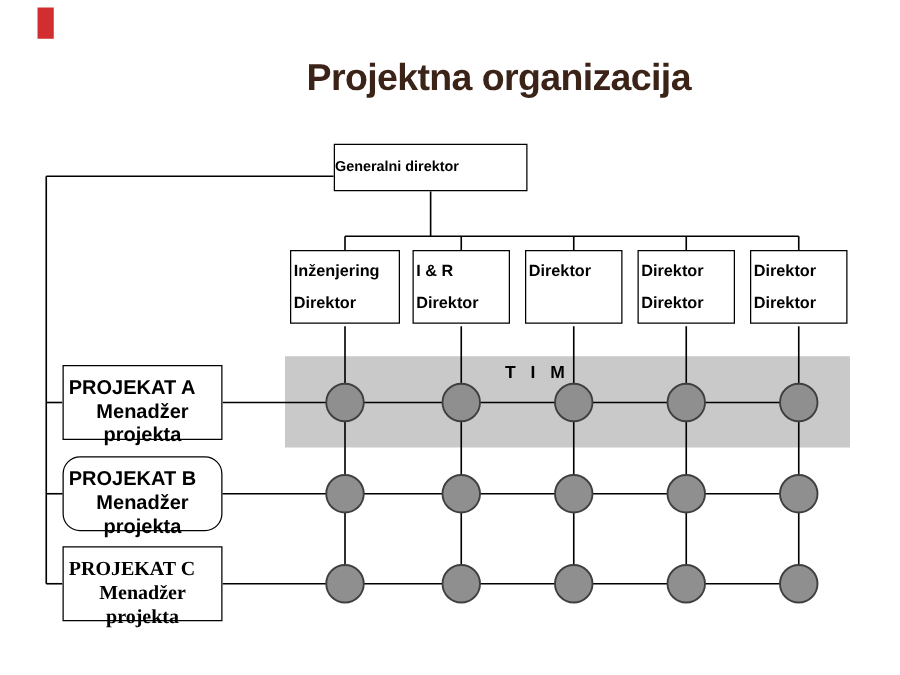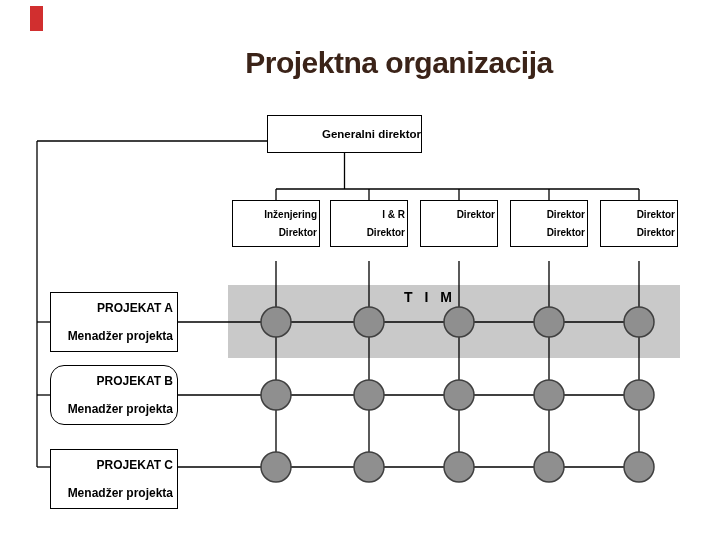--- a/index.html
+++ b/index.html
@@ -17,36 +17,36 @@
     position:absolute;left:0;top:46px;width:720px;
     text-align:center;
     font-size:30px;font-weight:700;letter-spacing:-0.5px;
     color:var(--title-color,#3b2318);
     padding-left:39px;
   }
   .diagram-svg{position:absolute;left:0;top:0;}
   .box{
     position:absolute;background:#fff;border:1.5px solid #000;
     box-sizing:border-box;display:flex;flex-direction:column;
-    align-items:flex-end;justify-content:space-between;
+    align-items:flex-start;justify-content:space-between;
     text-align:center;
   }
   .root-box{
     left:267px;top:115px;width:155px;height:38px;
     justify-content:center;font-size:11.5px;font-weight:700;
   }
   .dept-box{
-    top:200px;height:47px;border-width:1px;
-    padding:7px 2px;font-size:10px;line-height:1.35;
+    top:200px;height:59px;border-width:1px;
+    padding:7px 2px;font-size:13px;line-height:1.35;
   }
   .dept-label{font-weight:700;}
   .dept-role{font-weight:700;}
   .proj-box{
     left:50px;width:128px;height:60px;
-    padding:8px 4px;font-size:12px;font-weight:700;line-height:1.2;
+    padding:8px 4px;font-size:16px;font-weight:700;line-height:1.2;
   }
   .team-label{
     position:absolute;left:370px;top:289px;width:120px;
     text-align:center;font-size:14px;font-weight:700;letter-spacing:4px;
   }
 </style>
 </head>
 <body>
 
 <div class="accent-bar"></div>
@@ -121,18 +121,18 @@
 </div>
 
 <div class="box proj-box" style="top:292px;">
   <span>PROJEKAT A</span>
   <span>Menadžer projekta</span>
 </div>
 <div class="box proj-box" style="top:365px;border-radius:14px;">
   <span>PROJEKAT B</span>
   <span>Menadžer projekta</span>
 </div>
-<div class="box proj-box" style="top:449px;">
+<div class="box proj-box" style="top:437px;font-family:Liberation Serif, serif;">
   <span>PROJEKAT C</span>
   <span>Menadžer projekta</span>
 </div>
 
 <div class="team-label">T I M</div>
 
 </body></html>

